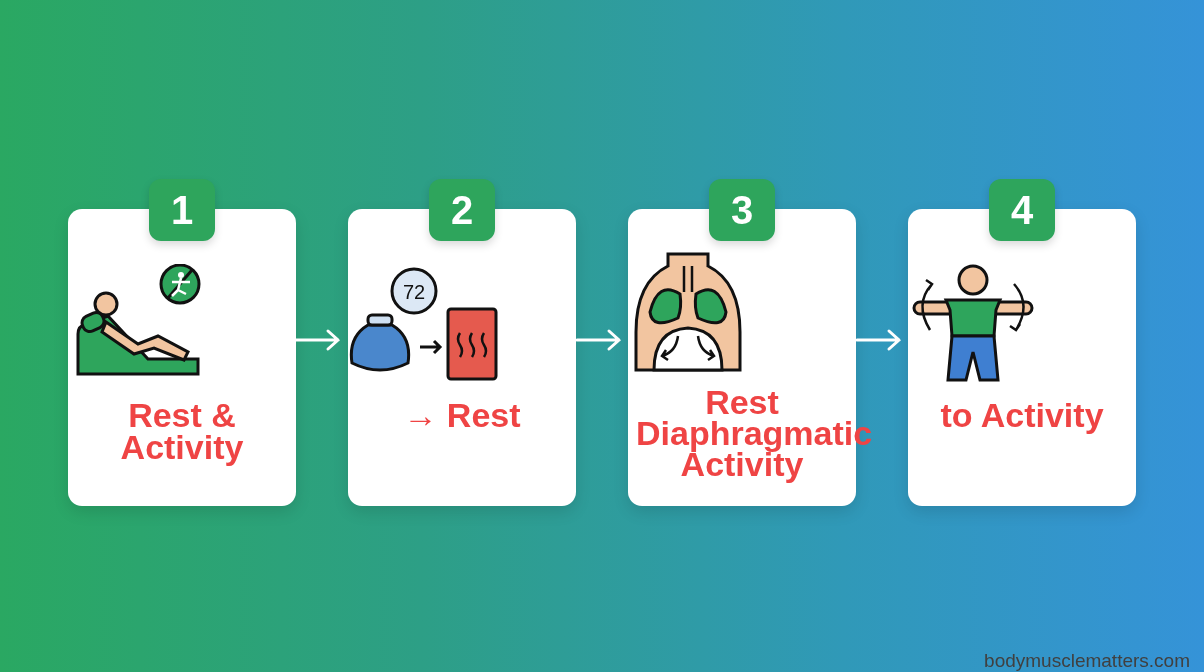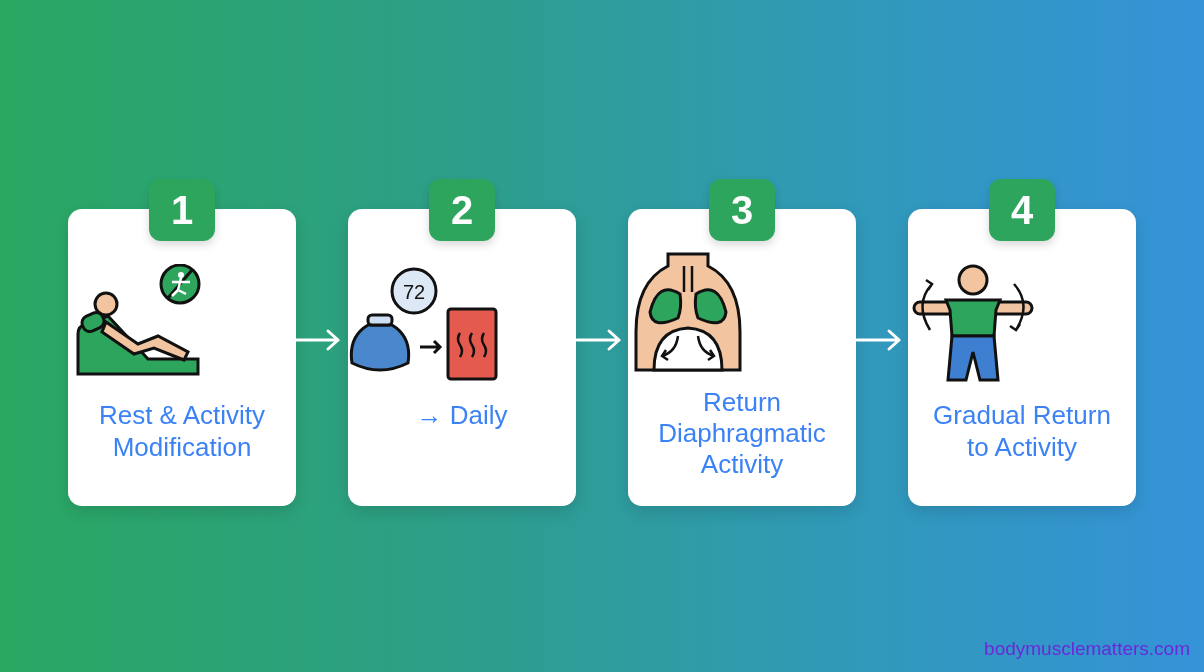--- a/index.html
+++ b/index.html
@@ -5,44 +5,43 @@
   html,body{margin:0;padding:0;}
   body{width:1204px;height:672px;overflow:hidden;position:relative;
     background:linear-gradient(90deg,#2aa862 0%,#2d9f86 35%,#3099b8 70%,#3593d8 100%);
     font-family:"Liberation Sans",sans-serif;}
   .card{position:absolute;top:209px;width:228px;height:297px;background:#fff;border-radius:14px;
     box-shadow:0 6px 16px rgba(0,0,0,0.12);}
   .badge{position:absolute;top:-30px;left:50%;transform:translateX(-50%);width:66px;height:62px;
     background:#2ea55c;border-radius:12px;color:#fff;font-weight:bold;font-size:40px;
     display:flex;align-items:center;justify-content:center;box-shadow:0 4px 8px rgba(0,0,0,0.15);}
   .icon{position:absolute;left:0;right:0;top:50px;height:130px;display:flex;justify-content:flex-start;align-items:center;}
-  .label{position:absolute;left:8px;right:8px;top:190px;text-align:center;font-weight:normal;font-size:26px;line-height:32px;color:#3b82f6;}
+  .label{position:absolute;left:8px;right:8px;top:190px;text-align:center;font-weight:bold;font-size:34px;line-height:32px;color:#ef4444;}
   .arrow{position:absolute;top:328px;width:48px;height:24px;}
-  .footer{position:absolute;right:14px;bottom:12px;color:#6d28d9;font-size:19px;}
+  .footer{position:absolute;right:14px;bottom:0;color:#404040;font-size:19px;}
 </style>
 </head>
 <body>
 
 <div class="card" style="left:68px">
   <div class="badge">1</div>
   <div class="icon">
     <svg width="140" height="120" viewBox="0 0 140 120">
       <path d="M10 110 L10 70 Q10 62 18 60 L40 52 L80 95 L130 95 L130 110 Z" fill="#2ea55c" stroke="#111" stroke-width="3"></path>
       <rect x="14" y="50" width="22" height="16" rx="7" fill="#2ea55c" stroke="#111" stroke-width="3" transform="rotate(-25 25 58)"></rect>
       <path d="M38 58 L70 80 L90 72 L120 88 L116 96 L86 84 L66 90 L34 68 Z" fill="#f2c5a0" stroke="#111" stroke-width="3"></path>
       <circle cx="38" cy="40" r="11" fill="#f2c5a0" stroke="#111" stroke-width="3"></circle>
       <circle cx="112" cy="20" r="19" fill="#2ea55c" stroke="#111" stroke-width="3"></circle>
       <line x1="100" y1="34" x2="124" y2="6" stroke="#111" stroke-width="3"></line>
       <circle cx="113" cy="11" r="3" fill="#fff"></circle>
       <path d="M104 18 L122 18 M113 14 L110 26 L104 32 M110 26 L118 30" stroke="#fff" stroke-width="2.5" fill="none"></path>
     </svg>
   </div>
   <div class="label">
     <div>Rest &amp; Activity</div>
-    <div>Modification</div>
   </div>
 </div>
 
 <svg class="arrow" style="left:294px" viewBox="0 0 48 24">
   <path d="M2 12 H44 M34 3 L44 12 L34 21" stroke="#fff" stroke-width="3" fill="none" stroke-linecap="round"></path>
 </svg>
 
 <div class="card" style="left:348px">
   <div class="badge">2</div>
   <div class="icon">
@@ -50,42 +49,42 @@
       <circle cx="66" cy="32" r="22" fill="#dce8f5" stroke="#111" stroke-width="3"></circle>
       <text x="66" y="40" text-anchor="middle" font-size="20" font-family="Liberation Sans, sans-serif" fill="#111">72</text>
       <path d="M4 104 Q0 78 20 66 L44 66 Q64 78 60 104 Q32 118 4 104 Z" fill="#4a87cc" stroke="#111" stroke-width="3"></path>
       <rect x="20" y="56" width="24" height="10" rx="4" fill="#cfe0f2" stroke="#111" stroke-width="3"></rect>
       <path d="M72 88 H92 M86 82 L92 88 L86 94" stroke="#111" stroke-width="3" fill="none"></path>
       <rect x="100" y="50" width="48" height="70" rx="3" fill="#e55a4e" stroke="#111" stroke-width="3"></rect>
       <path d="M112 74 q-4 6 0 12 q4 6 0 12 M124 74 q-4 6 0 12 q4 6 0 12 M136 74 q-4 6 0 12 q4 6 0 12" stroke="#111" stroke-width="2.5" fill="none"></path>
     </svg>
   </div>
   <div class="label">
-    <div>→ Daily</div>
+    <div>→ Rest</div>
   </div>
 </div>
 
 <svg class="arrow" style="left:575px" viewBox="0 0 48 24">
   <path d="M2 12 H44 M34 3 L44 12 L34 21" stroke="#fff" stroke-width="3" fill="none" stroke-linecap="round"></path>
 </svg>
 
 <div class="card" style="left:628px">
   <div class="badge">3</div>
   <div class="icon" style="top:38px">
     <svg width="120" height="120" viewBox="0 0 120 120">
       <path d="M40 2 L40 14 Q8 30 8 80 L8 118 L112 118 L112 80 Q112 30 80 14 L80 2 Z" fill="#f2c5a0" stroke="#111" stroke-width="3"></path>
       <path d="M26 118 Q26 78 60 76 Q94 78 94 118 Z" fill="#fff" stroke="#111" stroke-width="3"></path>
       <path d="M52 42 Q30 28 22 60 Q24 78 50 66 Q54 56 52 42 Z" fill="#2ea55c" stroke="#111" stroke-width="3"></path>
       <path d="M68 42 Q90 28 98 60 Q96 78 70 66 Q66 56 68 42 Z" fill="#2ea55c" stroke="#111" stroke-width="3"></path>
       <path d="M56 14 V40 M64 14 V40" stroke="#111" stroke-width="2.5"></path>
       <path d="M50 84 Q48 100 34 104 M38 98 L34 104 L40 108 M70 84 Q72 100 86 104 M82 98 L86 104 L80 108" stroke="#111" stroke-width="2.5" fill="none"></path>
     </svg>
   </div>
   <div class="label" style="top:178px;line-height:31px">
-    <div>Return</div>
+    <div>Rest</div>
     <div>Diaphragmatic</div>
     <div>Activity</div>
   </div>
 </div>
 
 <svg class="arrow" style="left:855px" viewBox="0 0 48 24">
   <path d="M2 12 H44 M34 3 L44 12 L34 21" stroke="#fff" stroke-width="3" fill="none" stroke-linecap="round"></path>
 </svg>
 
 <div class="card" style="left:908px">
@@ -94,18 +93,17 @@
     <svg width="130" height="130" viewBox="0 0 130 130">
       <circle cx="65" cy="26" r="14" fill="#f2c5a0" stroke="#111" stroke-width="3"></circle>
       <rect x="6" y="48" width="118" height="12" rx="6" fill="#f2c5a0" stroke="#111" stroke-width="3"></rect>
       <path d="M38 46 H92 L88 56 L86 82 L44 82 L42 56 Z" fill="#2ea55c" stroke="#111" stroke-width="3"></path>
       <path d="M44 82 L40 126 L58 126 L65 98 L72 126 L90 126 L86 82 Z" fill="#3f7fd1" stroke="#111" stroke-width="3"></path>
       <path d="M24 30 Q6 50 22 76 M18 26 L24 30 L20 36" stroke="#111" stroke-width="2.5" fill="none"></path>
       <path d="M106 30 Q124 50 108 76 M112 70 L108 76 L102 72" stroke="#111" stroke-width="2.5" fill="none"></path>
     </svg>
   </div>
   <div class="label">
-    <div>Gradual Return</div>
     <div>to Activity</div>
   </div>
 </div>
 
 <div class="footer">bodymusclematters.com</div>
 
 </body></html>

